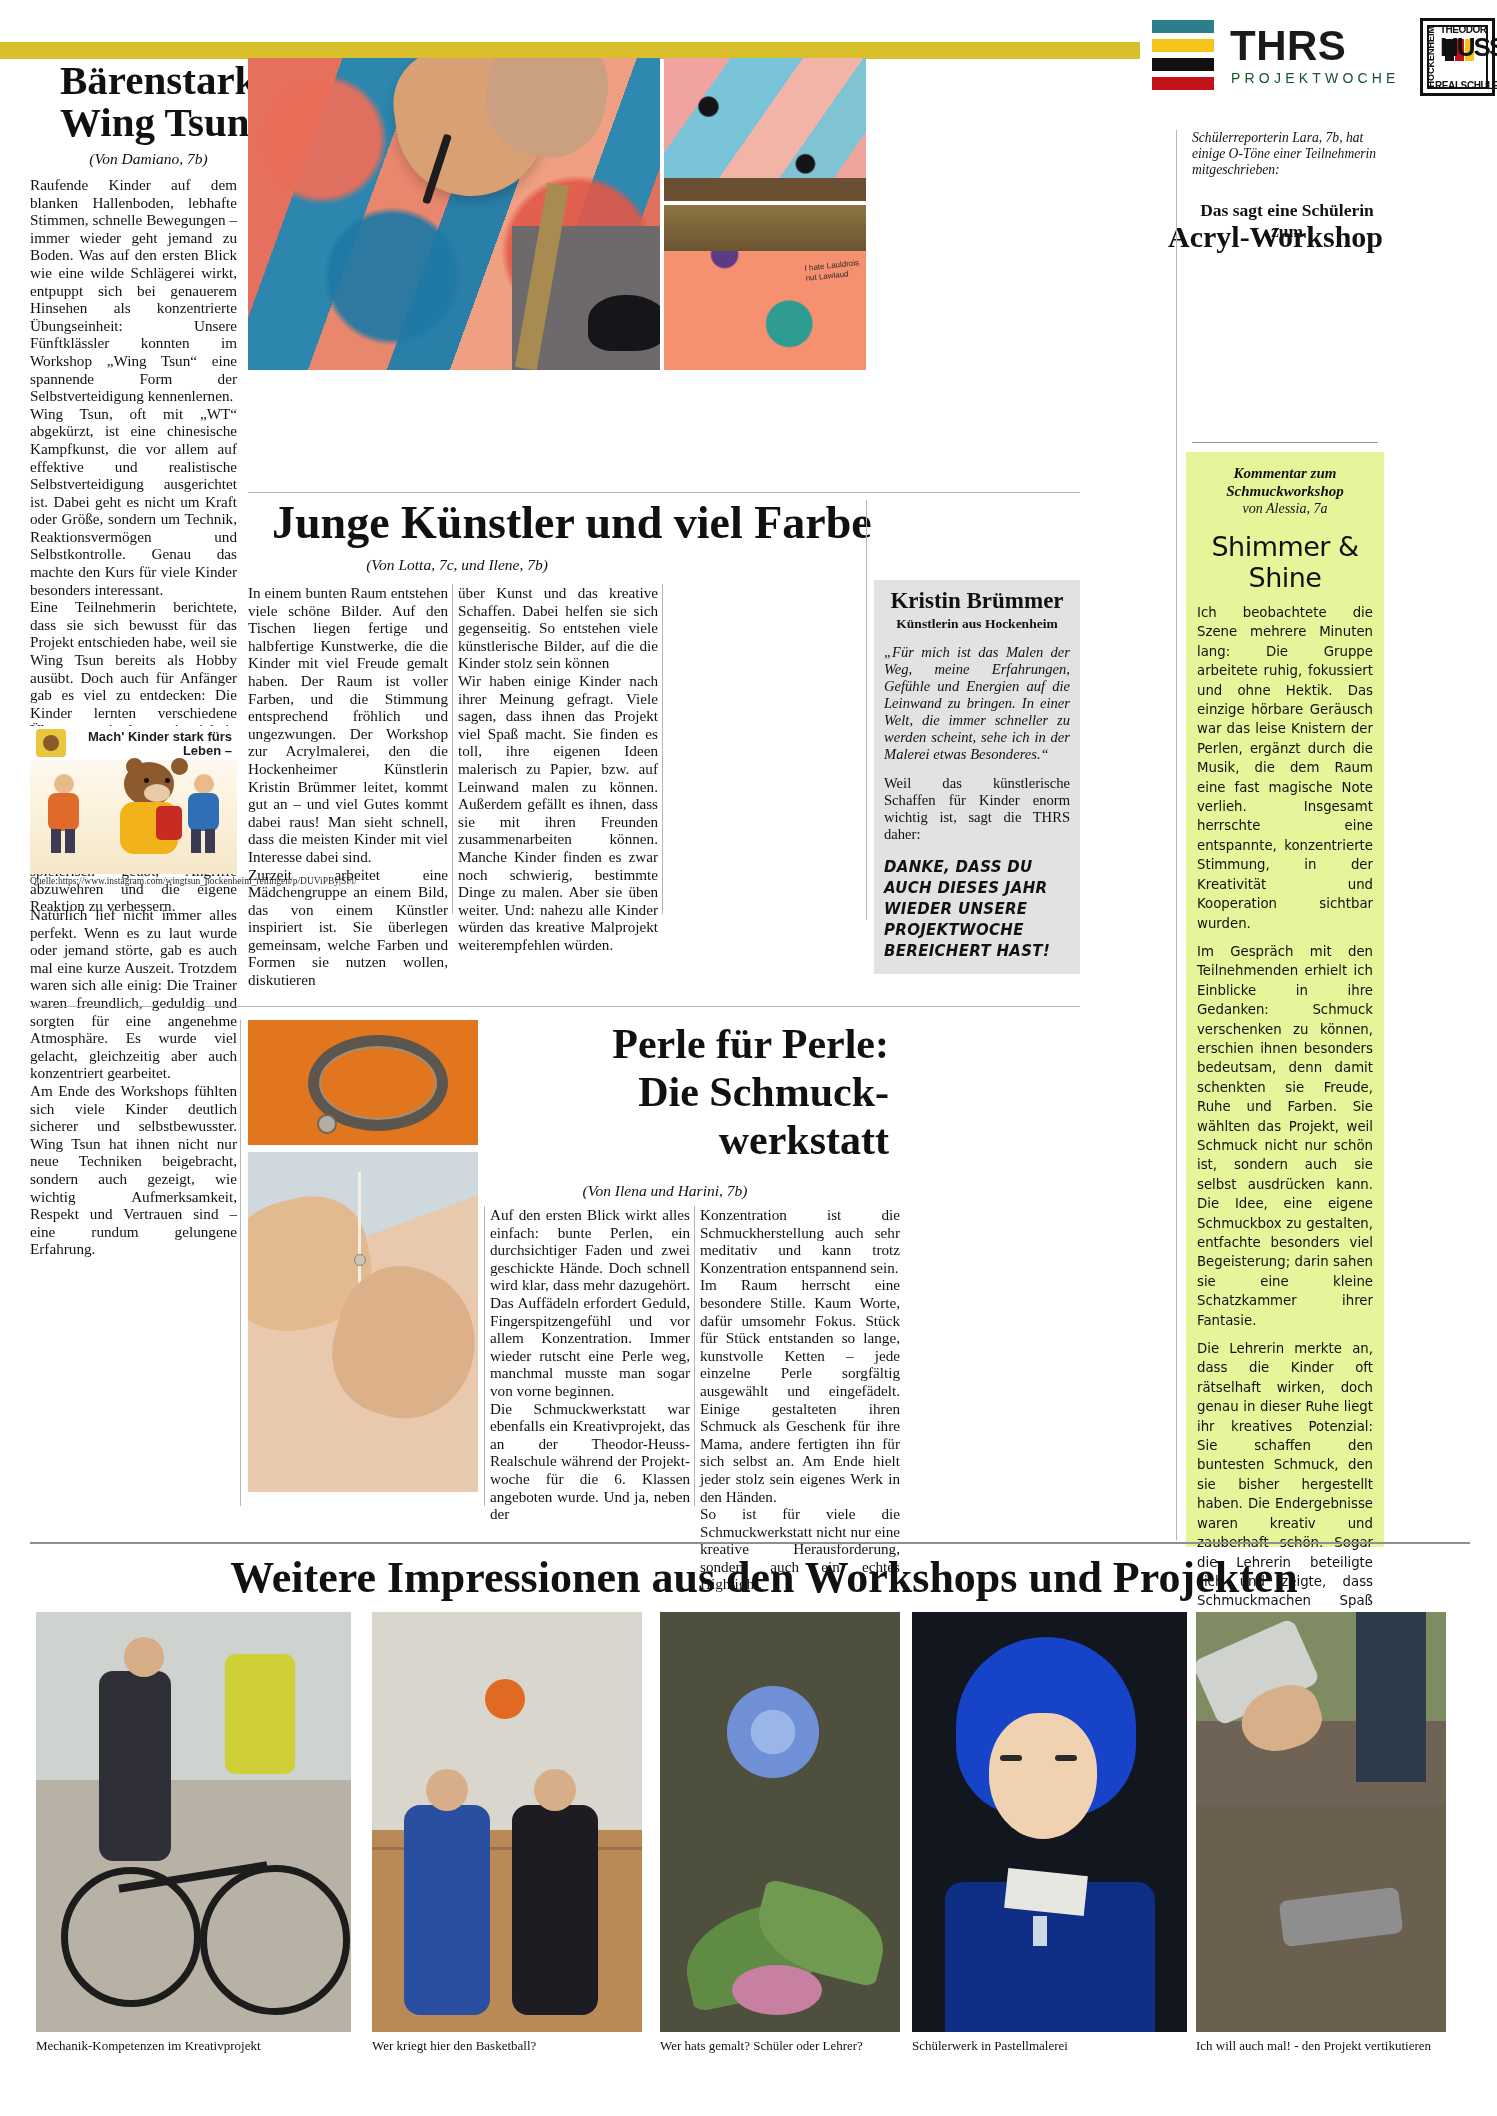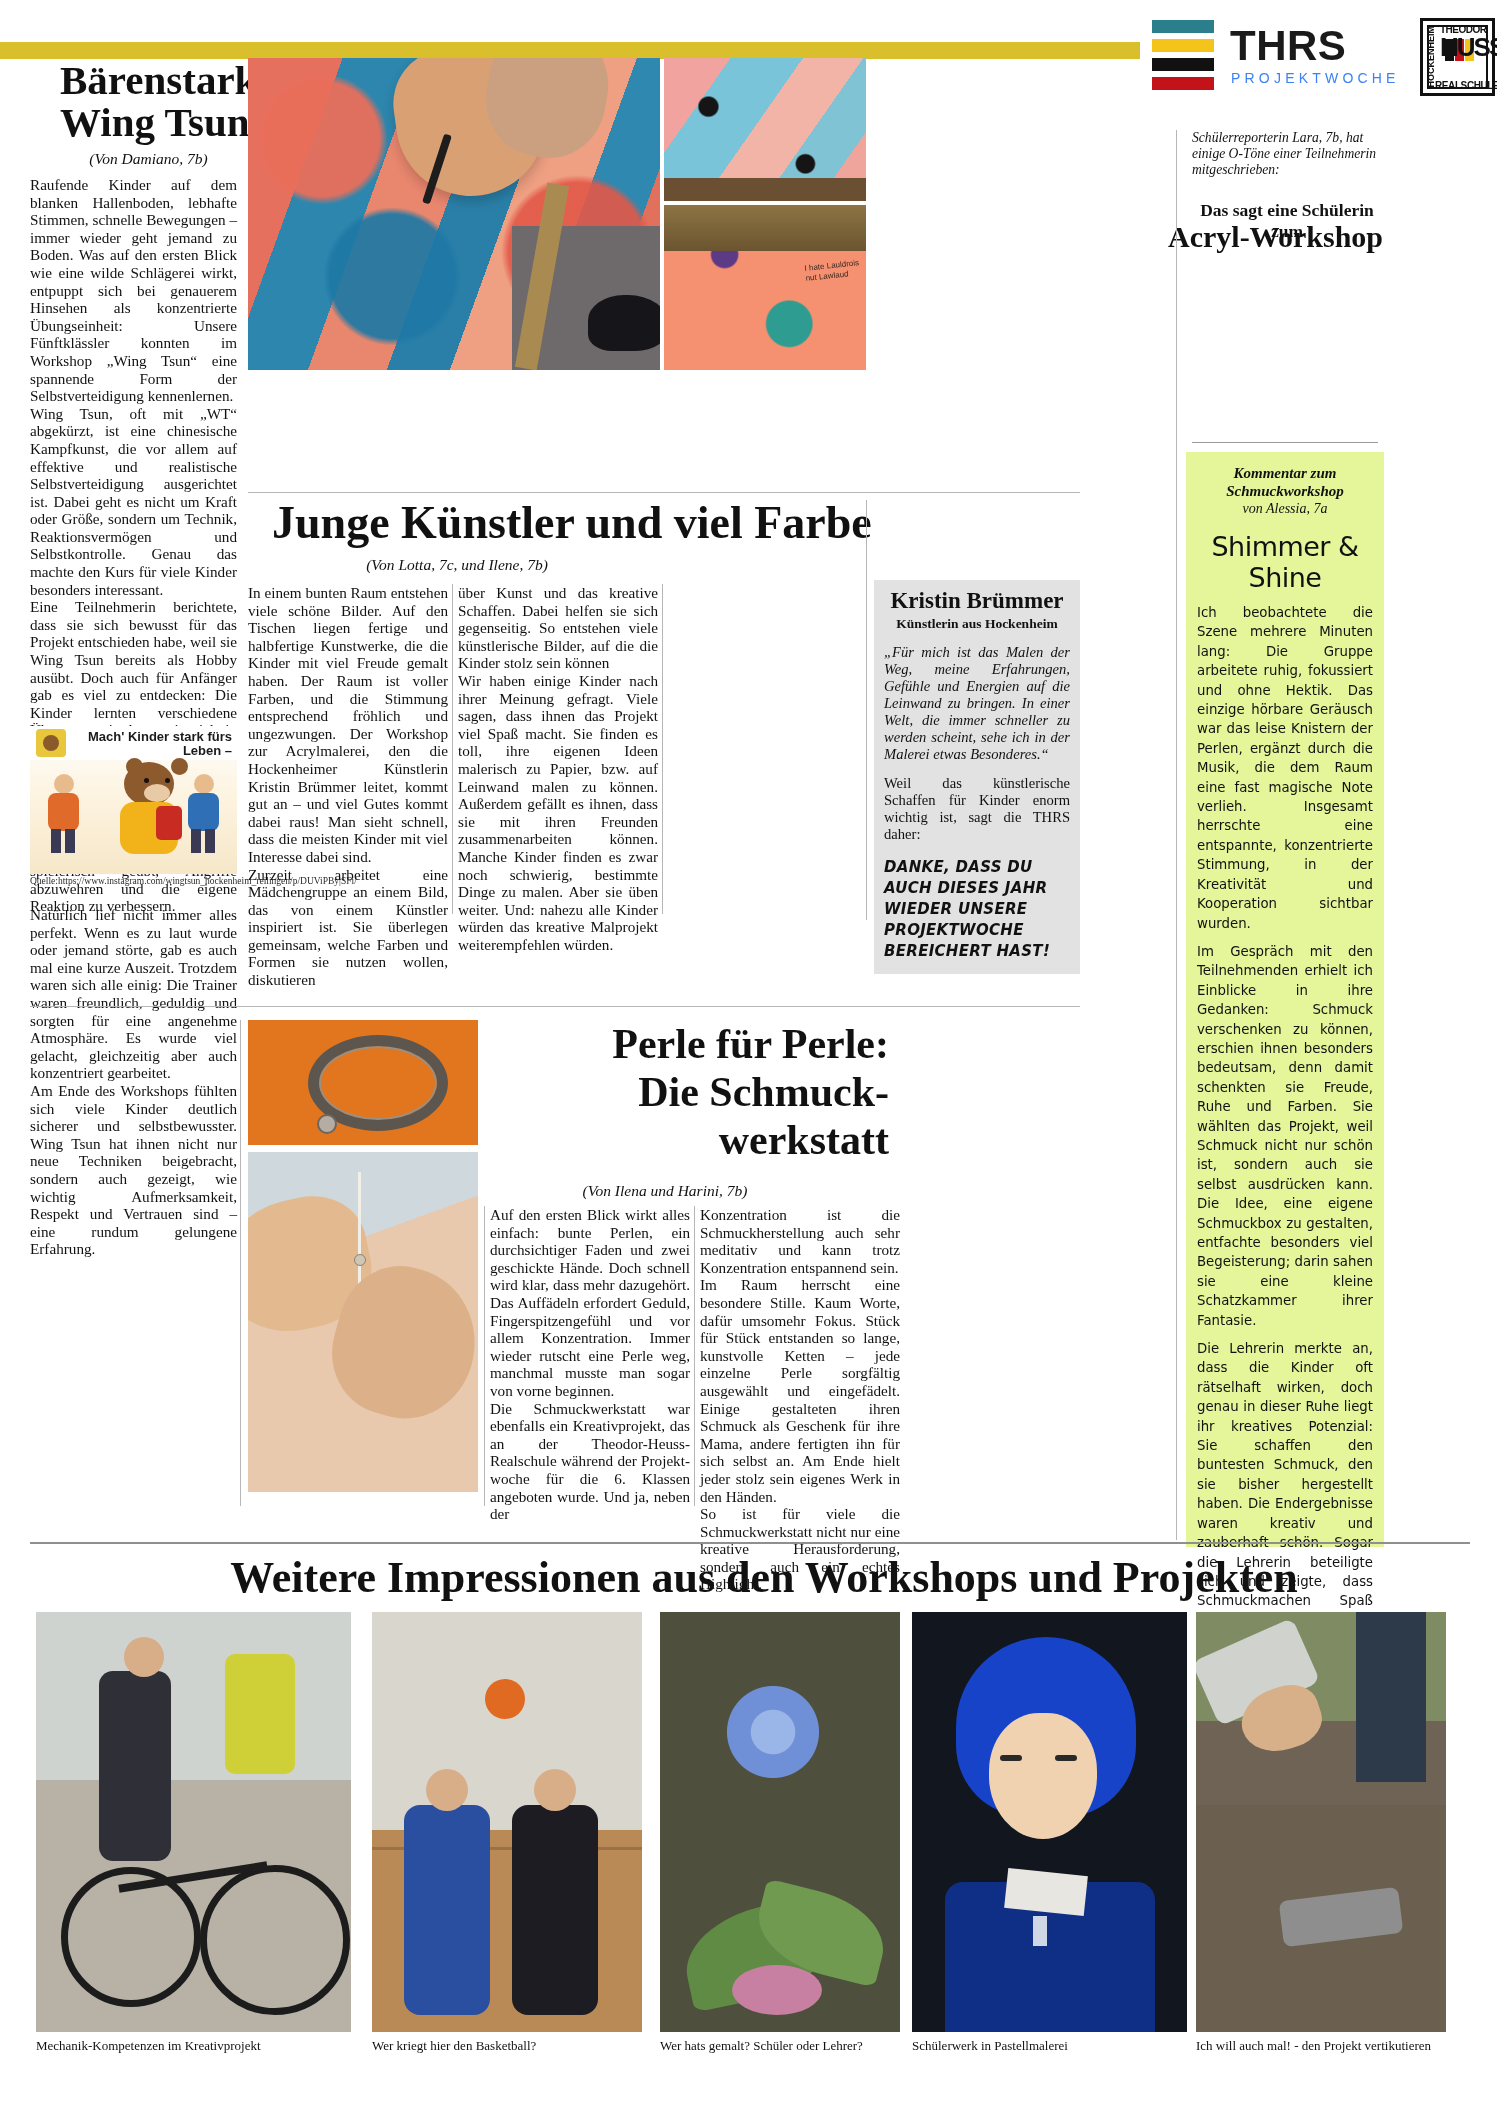--- a/index.html
+++ b/index.html
@@ -18,21 +18,21 @@
   .masthead { position:absolute; left:0; top:0; width:1497px; height:96px; }
   .mast-bar { position:absolute; left:0; top:42px; height:17px; width:1140px; background:#d9bf2b; }
   .logo-block { position:absolute; left:1152px; top:20px; width:345px; height:76px; }
   .logo-bars { position:absolute; left:0; top:0; width:62px; height:72px; }
   .logo-bars i { display:block; width:62px; height:13px; margin-bottom:6px; }
   .lb1 { background:#2b7f8c; }
   .lb2 { background:#f4c41a; }
   .lb3 { background:#111111; }
   .lb4 { background:#c3121a; }
   .logo-word { position:absolute; left:78px; top:2px; font-family:"Liberation Sans",sans-serif; font-weight:bold; font-size:42px; letter-spacing:0.5px; color:#1a1a1a; }
-  .logo-sub { position:absolute; left:79px; top:50px; font-family:"Liberation Sans",sans-serif; font-size:14px; letter-spacing:4.2px; color:#3b82f6; }
+  .logo-sub { position:absolute; left:79px; top:50px; font-family:"Liberation Sans",sans-serif; font-size:14px; letter-spacing:4.2px; color:#14532d; }
   .logo-crest { position:absolute; left:268px; top:-2px; width:75px; height:78px; border:3px solid #111; background:#fff; }
   .crest-inner { position:absolute; inset:4px; border:2px solid #111; }
   .crest-vert { position:absolute; left:3px; top:5px; font-family:"Liberation Sans",sans-serif; font-weight:bold; font-size:9px; writing-mode:vertical-rl; transform:rotate(180deg); letter-spacing:0px; }
   .crest-top { position:absolute; left:17px; top:3px; font-family:"Liberation Sans",sans-serif; font-weight:bold; font-size:10px; letter-spacing:-0.5px; }
   .crest-big { position:absolute; left:17px; top:14px; font-family:"Liberation Sans",sans-serif; font-weight:bold; font-size:26px; letter-spacing:-2px; line-height:24px; }
   .crest-bot { position:absolute; left:12px; bottom:2px; font-family:"Liberation Sans",sans-serif; font-weight:bold; font-size:10px; letter-spacing:-0.4px; }
   .crest-sw { position:absolute; left:22px; top:18px; width:9px; height:22px; background:#111; }
   .crest-sw2 { position:absolute; left:32px; top:18px; width:9px; height:22px; background:#c3121a; }
   .crest-sw3 { position:absolute; left:42px; top:18px; width:9px; height:22px; background:#f4c41a; }
 

